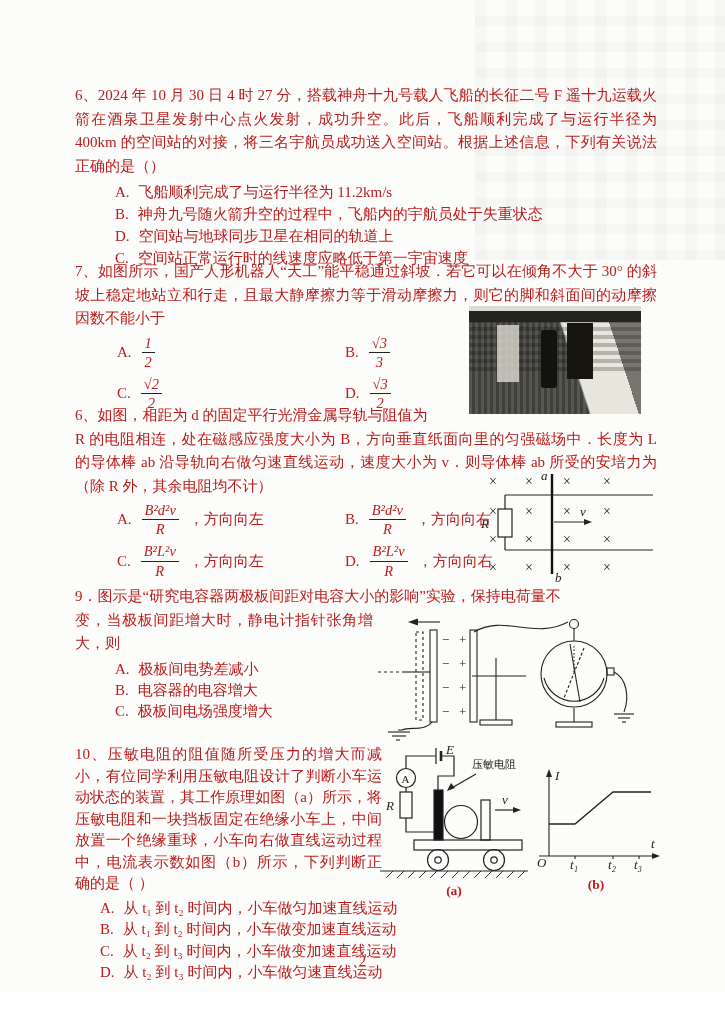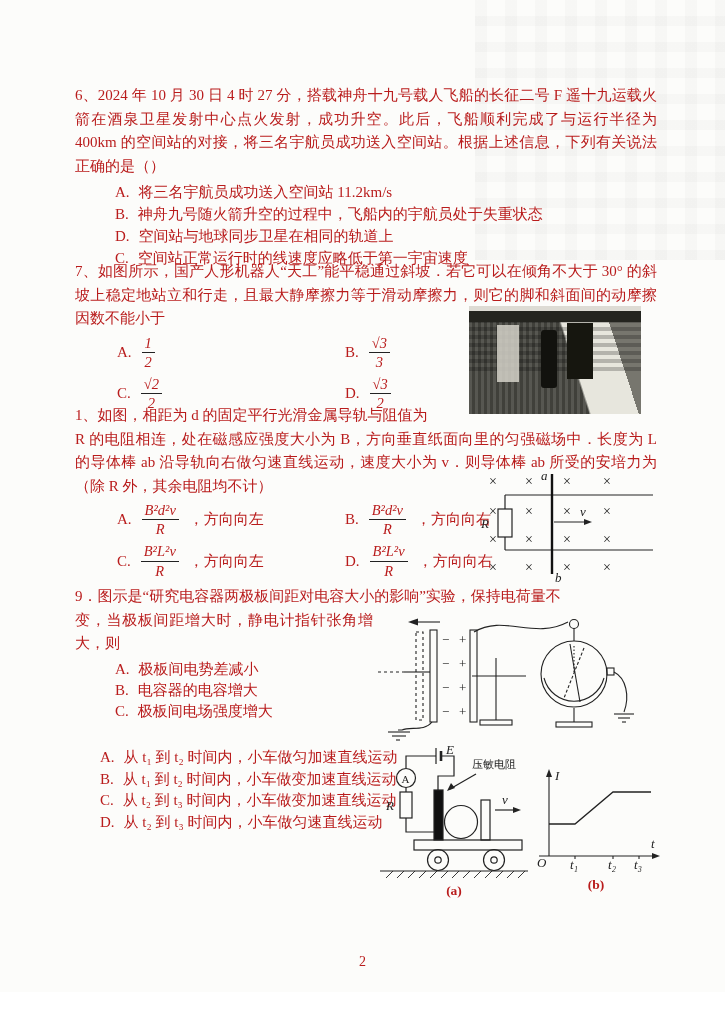--- a/index.html
+++ b/index.html
@@ -61,21 +61,21 @@
   .pagenum{position:absolute;left:0;right:0;bottom:22px;text-align:center;font-size:14px;}
 </style>
 </head>
 <body>
 
 <div class="page">
 
   <section class="q" id="q6" style="top:84px;">
     <p class="stem">6、2024 年 10 月 30 日 4 时 27 分，搭载神舟十九号载人飞船的长征二号 F 遥十九运载火箭在酒泉卫星发射中心点火发射，成功升空。此后，飞船顺利完成了与运行半径为 400km 的空间站的对接，将三名宇航员成功送入空间站。根据上述信息，下列有关说法正确的是（）</p>
     <div class="opts">
-      <div class="optline"><span class="olabel">A.</span><span>将三名宇航员成功送入空间站 11.2km/s</span></div>
+      <div class="optline"><span class="olabel">A.</span><span>飞船顺利完成了与运行半径为 11.2km/s</span></div>
       <div class="optline"><span class="olabel">B.</span><span>神舟九号随火箭升空的过程中，飞船内的宇航员处于失重状态</span></div>
       <div class="optline"><span class="olabel">D.</span><span>空间站与地球同步卫星在相同的轨道上</span></div>
       <div class="optline"><span class="olabel">C.</span><span>空间站正常运行时的线速度应略低于第一宇宙速度</span></div>
     </div>
   </section>
 
   <section class="q" id="q7" style="top:260px;">
     <p class="stem">7、如图所示，国产人形机器人“天工”能平稳通过斜坡．若它可以在倾角不大于 30° 的斜坡上稳定地站立和行走，且最大静摩擦力等于滑动摩擦力，则它的脚和斜面间的动摩擦因数不能小于</p>
     <div class="fr-opts">
       <div class="fr-opt">
@@ -110,21 +110,21 @@
   </section>
 
   <div class="fig" id="robot-photo">
     <div class="ph-el" id="ph-wallgrain"></div>
     <div class="ph-el" id="ph-pillar"></div>
     <div class="ph-el" id="ph-door"></div>
     <div class="ph-el" id="ph-robot"></div>
   </div>
 
   <section class="q" id="q8" style="top:404px;">
-    <p class="stem-line">1、如图，相距为 d 的固定平行光滑金属导轨与阻值为</p>
+    <p class="stem-line">6、如图，相距为 d 的固定平行光滑金属导轨与阻值为</p>
     <p class="stem">R 的电阻相连，处在磁感应强度大小为 B，方向垂直纸面向里的匀强磁场中．长度为 L 的导体棒 ab 沿导轨向右做匀速直线运动，速度大小为 v．则导体棒 ab 所受的安培力为（除 R 外，其余电阻均不计）</p>
     <div class="fr-opts">
       <div class="fr-opt">
         <span class="olabel">A.</span>
         <span class="frac">
             <span class="fnum">B²d²v</span>
             <span class="fden">R</span>
           </span>
         <span class="osuffix">，方向向左</span>
       </div>
@@ -250,20 +250,21 @@
       <text class="signs" x="68" y="80">−</text>
       <text class="signs" x="68" y="104">−</text>
       <text class="signs" x="85" y="32">+</text>
       <text class="signs" x="85" y="56">+</text>
       <text class="signs" x="85" y="80">+</text>
       <text class="signs" x="85" y="104">+</text>
     </svg>
   </div>
 
   <section class="q" id="q10" style="top:744px;">
+    <p class="stem">10、压敏电阻的阻值随所受压力的增大而减小，有位同学利用压敏电阻设计了判断小车运动状态的装置，其工作原理如图（a）所示，将压敏电阻和一块挡板固定在绝缘小车上，中间放置一个绝缘重球，小车向右做直线运动过程中，电流表示数如图（b）所示，下列判断正确的是（ ）</p>
     <div class="opts">
       <div class="optline"><span class="olabel">A.</span><span>从 t₁ 到 t₂ 时间内，小车做匀加速直线运动</span></div>
       <div class="optline"><span class="olabel">B.</span><span>从 t₁ 到 t₂ 时间内，小车做变加速直线运动</span></div>
       <div class="optline"><span class="olabel">C.</span><span>从 t₂ 到 t₃ 时间内，小车做变加速直线运动</span></div>
       <div class="optline"><span class="olabel">D.</span><span>从 t₂ 到 t₃ 时间内，小车做匀速直线运动</span></div>
     </div>
   </section>
 
   <div class="fig" style="left:380px;top:744px;width:148px;">
     <svg width="148" height="134" viewBox="0 0 148 134">

